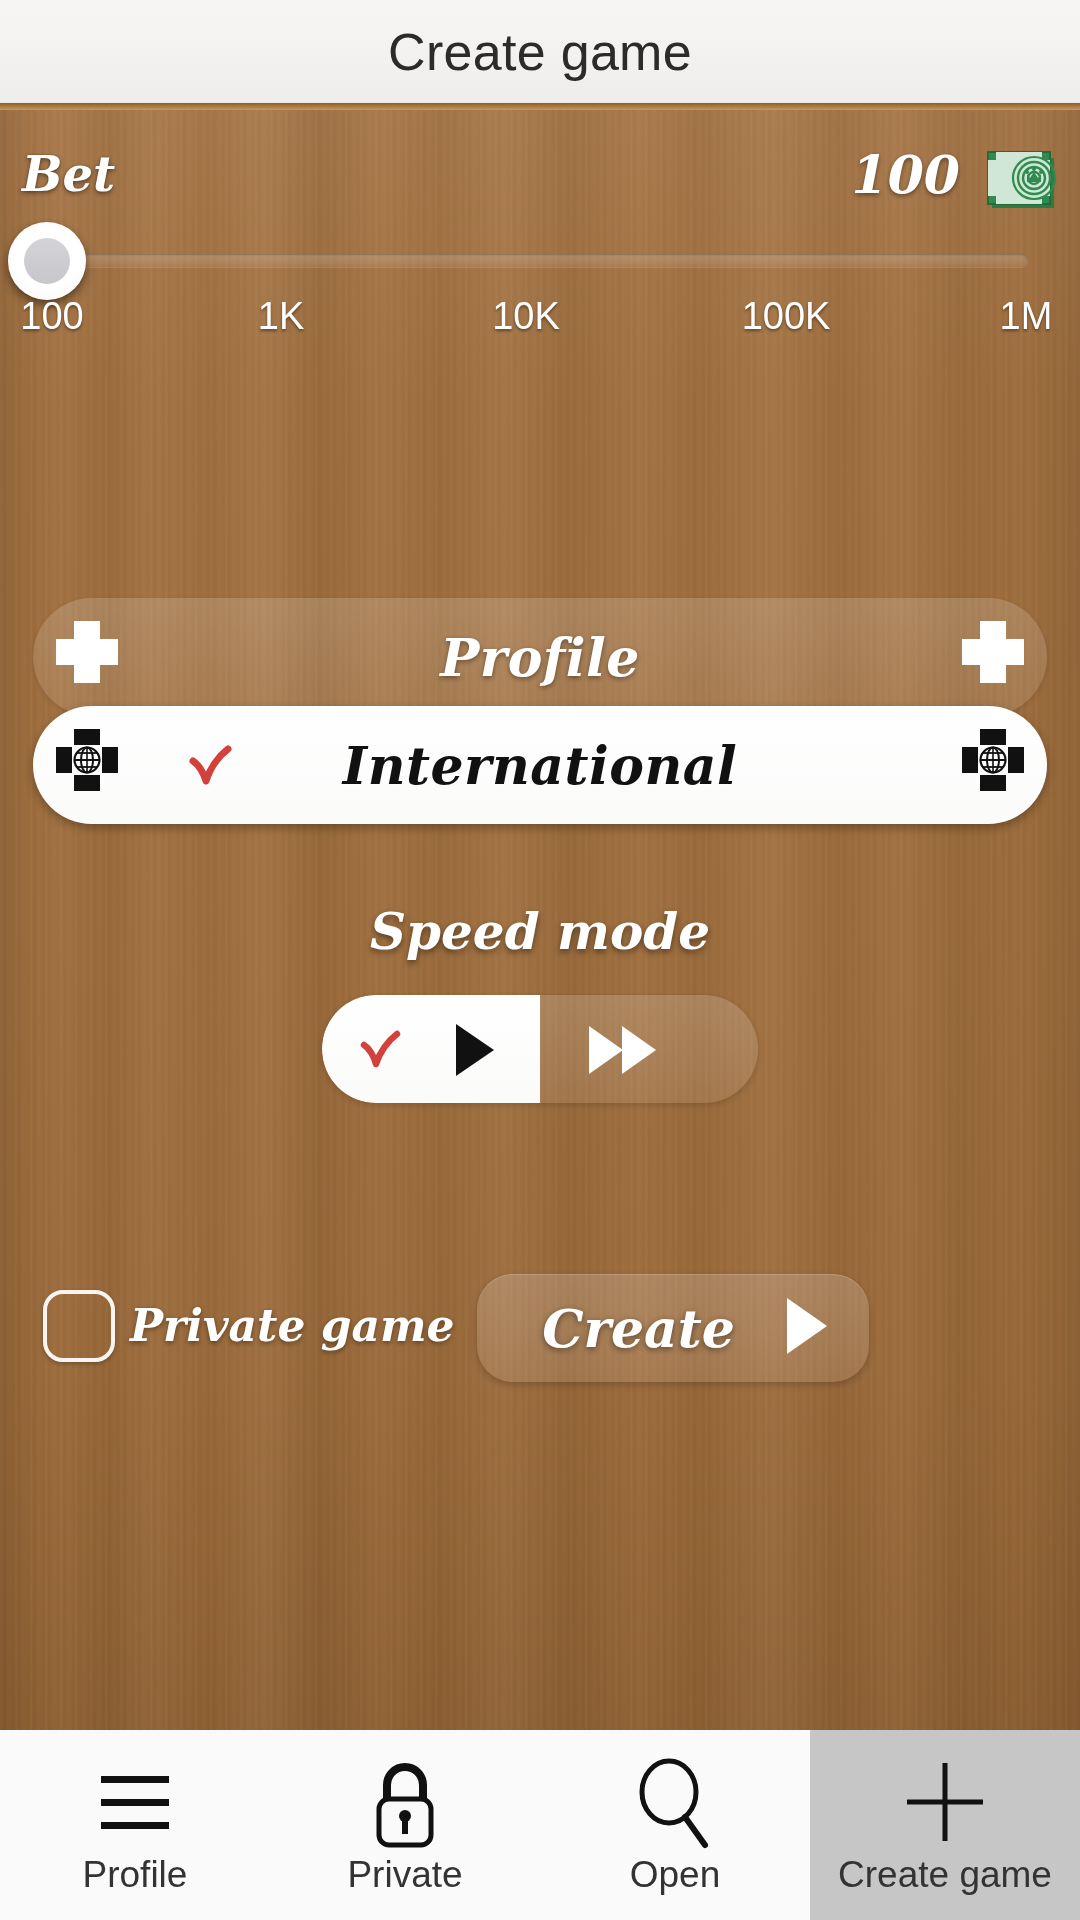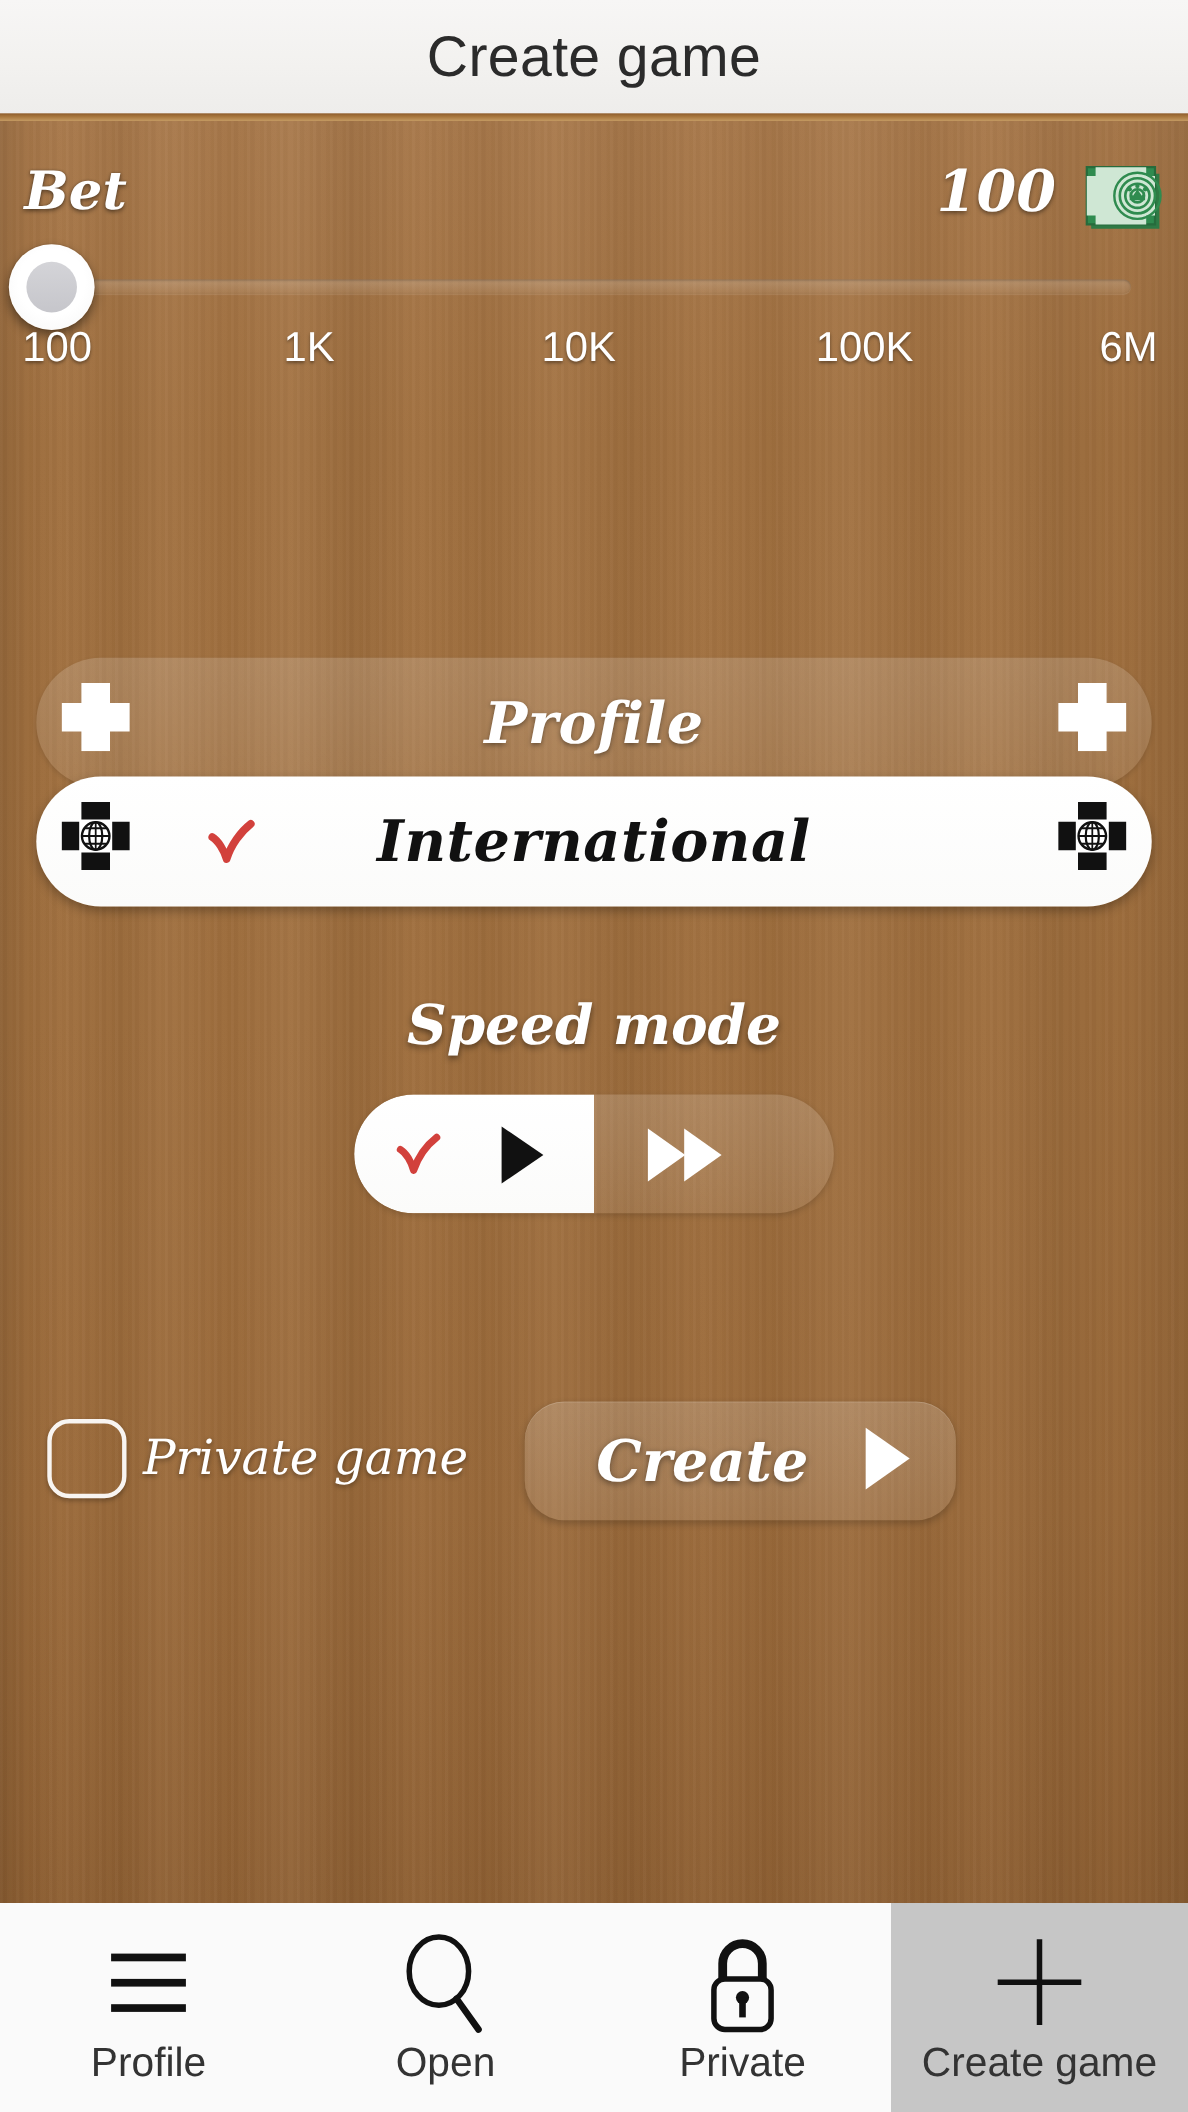--- a/index.html
+++ b/index.html
@@ -155,21 +155,21 @@
 
   
   .checkbox{
     position:absolute; left:43px; top:1180px; width:72px; height:72px;
     border:4px solid rgba(255,255,255,.93); border-radius:20px;
     background:transparent; cursor:pointer;
     box-shadow:0 2px 4px rgba(0,0,0,.25);
   }
   .checkbox-label{
     position:absolute; left:130px; top:1190px;
-    font-family:"DejaVu Serif", serif; font-style:italic; font-weight:normal;
+    font-family:"DejaVu Serif", serif; font-style:italic; font-weight:bold;
     font-size:44px; color:#fff; text-shadow:0 2px 5px rgba(0,0,0,.40);
   }
   .create-btn{
     position:absolute; left:477px; top:1164px; width:392px; height:108px;
     border-radius:36px; cursor:pointer;
     background:linear-gradient(180deg, rgba(255,255,255,.18), rgba(255,255,255,.10));
     box-shadow:0 3px 7px rgba(0,0,0,.20), 0 1px 0 rgba(255,255,255,.16) inset;
     display:flex; align-items:center; justify-content:center; gap:46px;
   }
   .create-btn-label{
@@ -228,21 +228,21 @@
 
     <div class="slider-wrap">
       <div class="slider-track"></div>
       <div class="slider-handle"></div>
     </div>
     <div class="ticks">
       <div class="tick" style="left:52px">100</div>
       <div class="tick" style="left:281px">1K</div>
       <div class="tick" style="left:526px">10K</div>
       <div class="tick" style="left:786px">100K</div>
-      <div class="tick" style="left:1026px">6M</div>
+      <div class="tick" style="left:1026px">1M</div>
     </div>
 
 
     <div class="opt inactive" style="top:488px">
       <span class="flag-icon flag-left">
         <svg width="62" height="62" viewBox="0 0 62 62">
           <path d="M18 0 H44 V18 H62 V44 H44 V62 H18 V44 H0 V18 H18 Z" fill="#ffffff"></path>
           <rect x="18" y="18" width="26" height="26" fill="none"></rect>
           <text x="31" y="40" font-family="DejaVu Serif, serif" font-style="italic" font-weight="bold" font-size="20" fill="#ffffff" text-anchor="middle">RU</text>
         </svg>
@@ -340,37 +340,37 @@
         <rect x="12" y="37" width="68" height="7" fill="#111"></rect>
         <rect x="12" y="60" width="68" height="7" fill="#111"></rect>
       </svg>
     </span>
     <span class="nav-label">Profile</span>
   </div>
 
   <div class="nav-item">
     <span class="nav-icon">
       <svg width="92" height="94" viewBox="0 0 92 94">
-        <ellipse cx="40" cy="37" rx="27" ry="31" fill="none" stroke="#111" stroke-width="5"></ellipse>
-        <line x1="56" y1="62" x2="76" y2="90" stroke="#111" stroke-width="6" stroke-linecap="round"></line>
-      </svg>
-    </span>
-    <span class="nav-label">Open</span>
-  </div>
-
-  <div class="nav-item">
-    <span class="nav-icon">
-      <svg width="92" height="94" viewBox="0 0 92 94">
         <path d="M28 46 V30 A18 18 0 0 1 64 30 V46" fill="none" stroke="#111" stroke-width="8"></path>
         <rect x="20" y="44" width="52" height="46" rx="10" fill="none" stroke="#111" stroke-width="5"></rect>
         <circle cx="46" cy="61" r="6" fill="#111"></circle>
         <rect x="43" y="61" width="6" height="18" fill="#111"></rect>
       </svg>
     </span>
     <span class="nav-label">Private</span>
+  </div>
+
+  <div class="nav-item">
+    <span class="nav-icon">
+      <svg width="92" height="94" viewBox="0 0 92 94">
+        <ellipse cx="40" cy="37" rx="27" ry="31" fill="none" stroke="#111" stroke-width="5"></ellipse>
+        <line x1="56" y1="62" x2="76" y2="90" stroke="#111" stroke-width="6" stroke-linecap="round"></line>
+      </svg>
+    </span>
+    <span class="nav-label">Open</span>
   </div>
 
   <div class="nav-item active">
     <span class="nav-icon">
       <svg width="92" height="94" viewBox="0 0 92 94">
         <line x1="46" y1="8" x2="46" y2="86" stroke="#111" stroke-width="5"></line>
         <line x1="8" y1="47" x2="84" y2="47" stroke="#111" stroke-width="5"></line>
       </svg>
     </span>
     <span class="nav-label">Create game</span>

